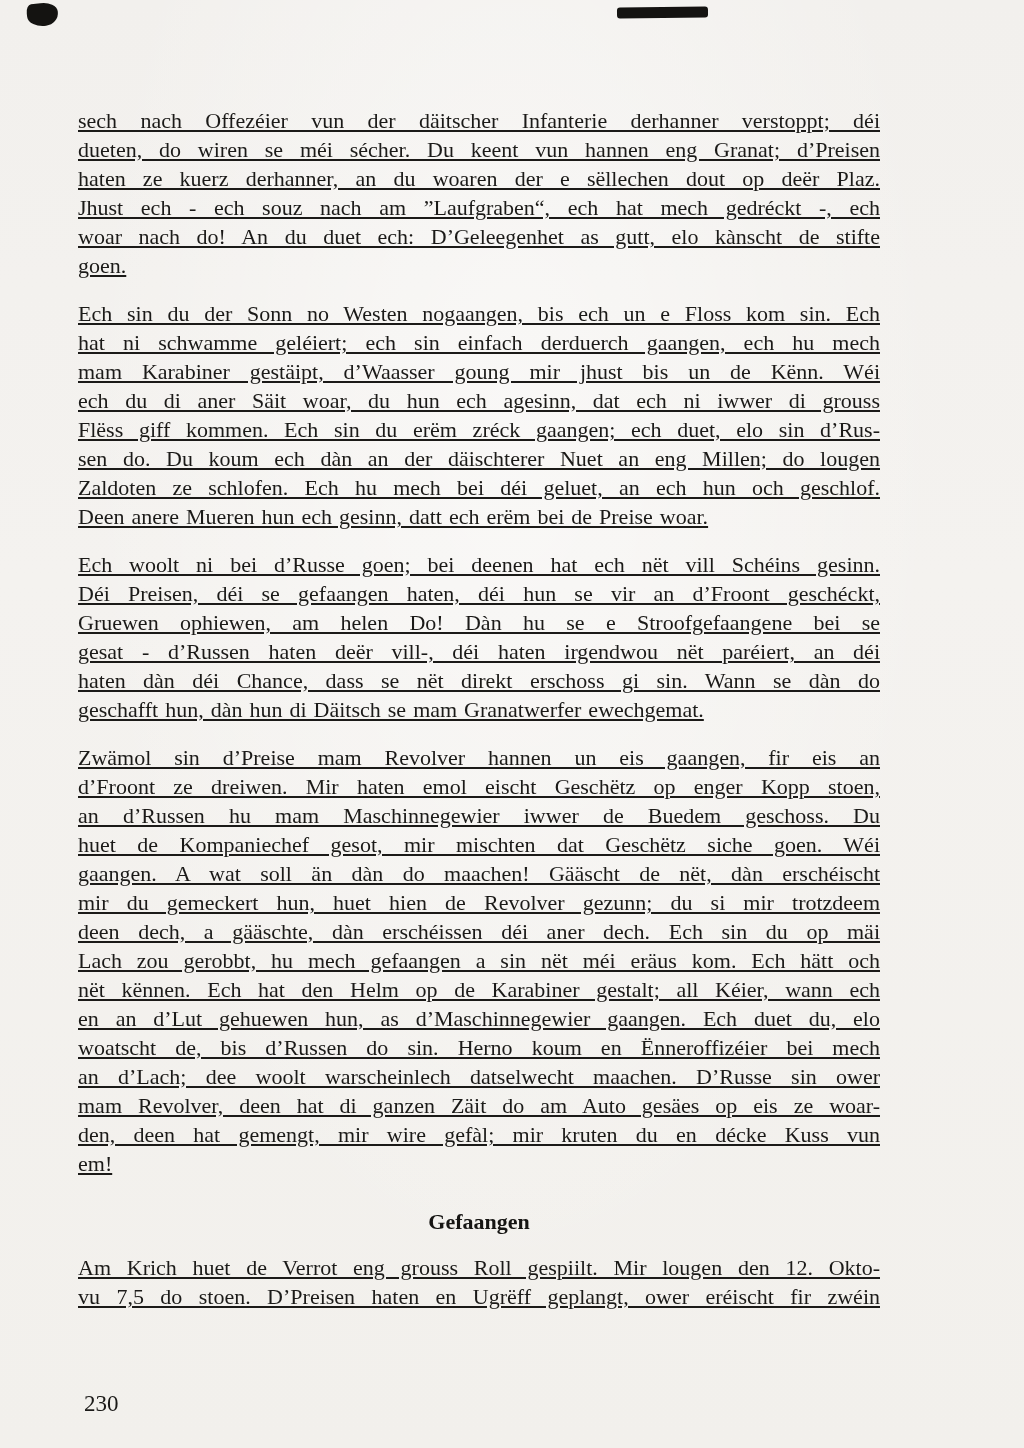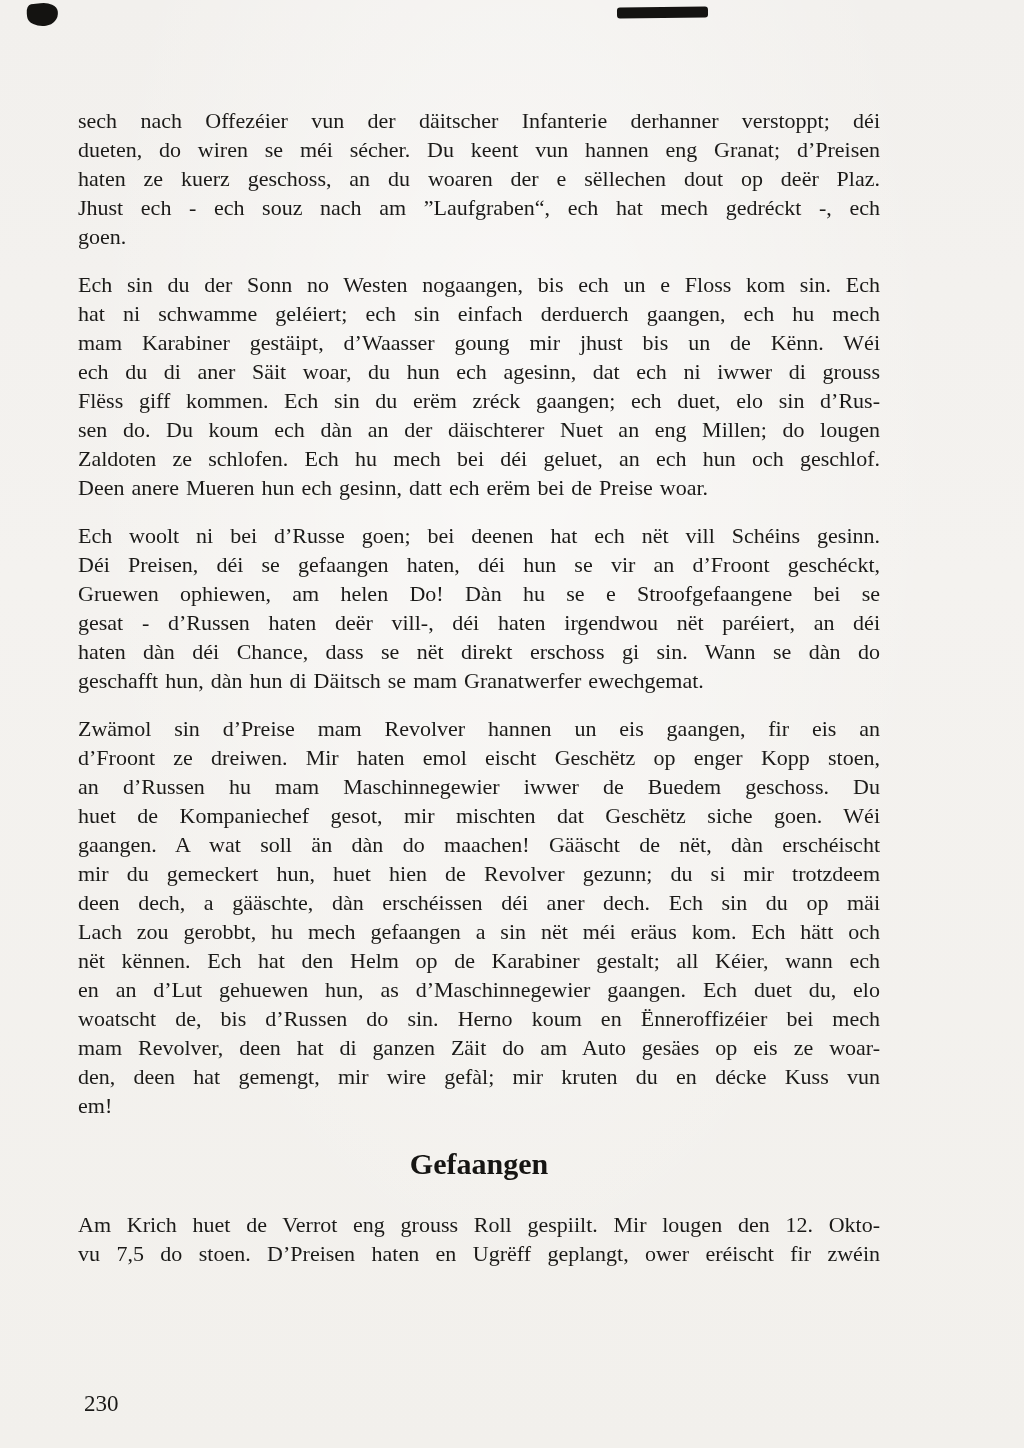--- a/index.html
+++ b/index.html
@@ -29,30 +29,31 @@
   }
   .paragraph {
     margin: 0 0 19px 0;
   }
   .line {
     height: 29px;
     overflow: hidden;
     text-align: justify;
     text-align-last: justify;
     white-space: normal;
+    text-decoration: underline;
   }
   .line.last {
     text-align-last: left;
   }
   .heading {
     font-weight: bold;
-    font-size: 30px;
+    font-size: 22px;
     line-height: 38px;
     text-align: center;
-    margin: 25px 0 27px 0;
+    margin: 25px 0 12px 0;
     color: #161513;
   }
   .page-number {
     position: absolute;
     left: 84px;
     top: 1390px;
     font-size: 23px;
     line-height: 28px;
     color: #1b1a18;
   }
@@ -80,22 +81,23 @@
 </head>
 <body>
 
 <div class="scan-mark blob"></div>
 <div class="scan-mark bar"></div>
 
 <div class="page-text">
     <div class="paragraph">
       <div class="line">sech nach Offezéier vun der däitscher Infanterie derhanner verstoppt; déi</div>
       <div class="line">dueten, do wiren se méi sécher. Du keent vun hannen eng Granat; d’Preisen</div>
-      <div class="line">haten ze kuerz geschoss, an du woaren der e sëllechen dout op deër Plaz.</div>
+      <div class="line">haten ze kuerz derhanner, an du woaren der e sëllechen dout op deër Plaz.</div>
       <div class="line">Jhust ech - ech souz nach am ”Laufgraben“, ech hat mech gedréckt -, ech</div>
+      <div class="line">woar nach do! An du duet ech: D’Geleegenhet as gutt, elo kànscht de stifte</div>
       <div class="line last">goen.</div>
     </div>
     <div class="paragraph">
       <div class="line">Ech sin du der Sonn no Westen nogaangen, bis ech un e Floss kom sin. Ech</div>
       <div class="line">hat ni schwamme geléiert; ech sin einfach derduerch gaangen, ech hu mech</div>
       <div class="line">mam Karabiner gestäipt, d’Waasser goung mir jhust bis un de Kënn. Wéi</div>
       <div class="line">ech du di aner Säit woar, du hun ech agesinn, dat ech ni iwwer di grouss</div>
       <div class="line">Flëss giff kommen. Ech sin du erëm zréck gaangen; ech duet, elo sin d’Rus-</div>
       <div class="line">sen do. Du koum ech dàn an der däischterer Nuet an eng Millen; do lougen</div>
       <div class="line">Zaldoten ze schlofen. Ech hu mech bei déi geluet, an ech hun och geschlof.</div>
@@ -114,20 +116,21 @@
       <div class="line">d’Froont ze dreiwen. Mir haten emol eischt Geschëtz op enger Kopp stoen,</div>
       <div class="line">an d’Russen hu mam Maschinnegewier iwwer de Buedem geschoss. Du</div>
       <div class="line">huet de Kompaniechef gesot, mir mischten dat Geschëtz siche goen. Wéi</div>
       <div class="line">gaangen. A wat soll än dàn do maachen! Gääscht de nët, dàn erschéischt</div>
       <div class="line">mir du gemeckert hun, huet hien de Revolver gezunn; du si mir trotzdeem</div>
       <div class="line">deen dech, a gääschte, dàn erschéissen déi aner dech. Ech sin du op mäi</div>
       <div class="line">Lach zou gerobbt, hu mech gefaangen a sin nët méi eräus kom. Ech hätt och</div>
       <div class="line">nët kënnen. Ech hat den Helm op de Karabiner gestalt; all Kéier, wann ech</div>
       <div class="line">en an d’Lut gehuewen hun, as d’Maschinnegewier gaangen. Ech duet du, elo</div>
       <div class="line">woatscht de, bis d’Russen do sin. Herno koum en Ënneroffizéier bei mech</div>
+      <div class="line">an d’Lach; dee woolt warscheinlech datselwecht maachen. D’Russe sin ower</div>
       <div class="line">mam Revolver, deen hat di ganzen Zäit do am Auto gesäes op eis ze woar-</div>
       <div class="line">den, deen hat gemengt, mir wire gefàl; mir kruten du en décke Kuss vun</div>
       <div class="line last">em!</div>
     </div>
     <div class="heading">Gefaangen</div>
     <div class="paragraph">
       <div class="line">Am Krich huet de Verrot eng grouss Roll gespiilt. Mir lougen den 12. Okto-</div>
       <div class="line">vu 7,5 do stoen. D’Preisen haten en Ugrëff geplangt, ower eréischt fir zwéin</div>
     </div>
   </div>

